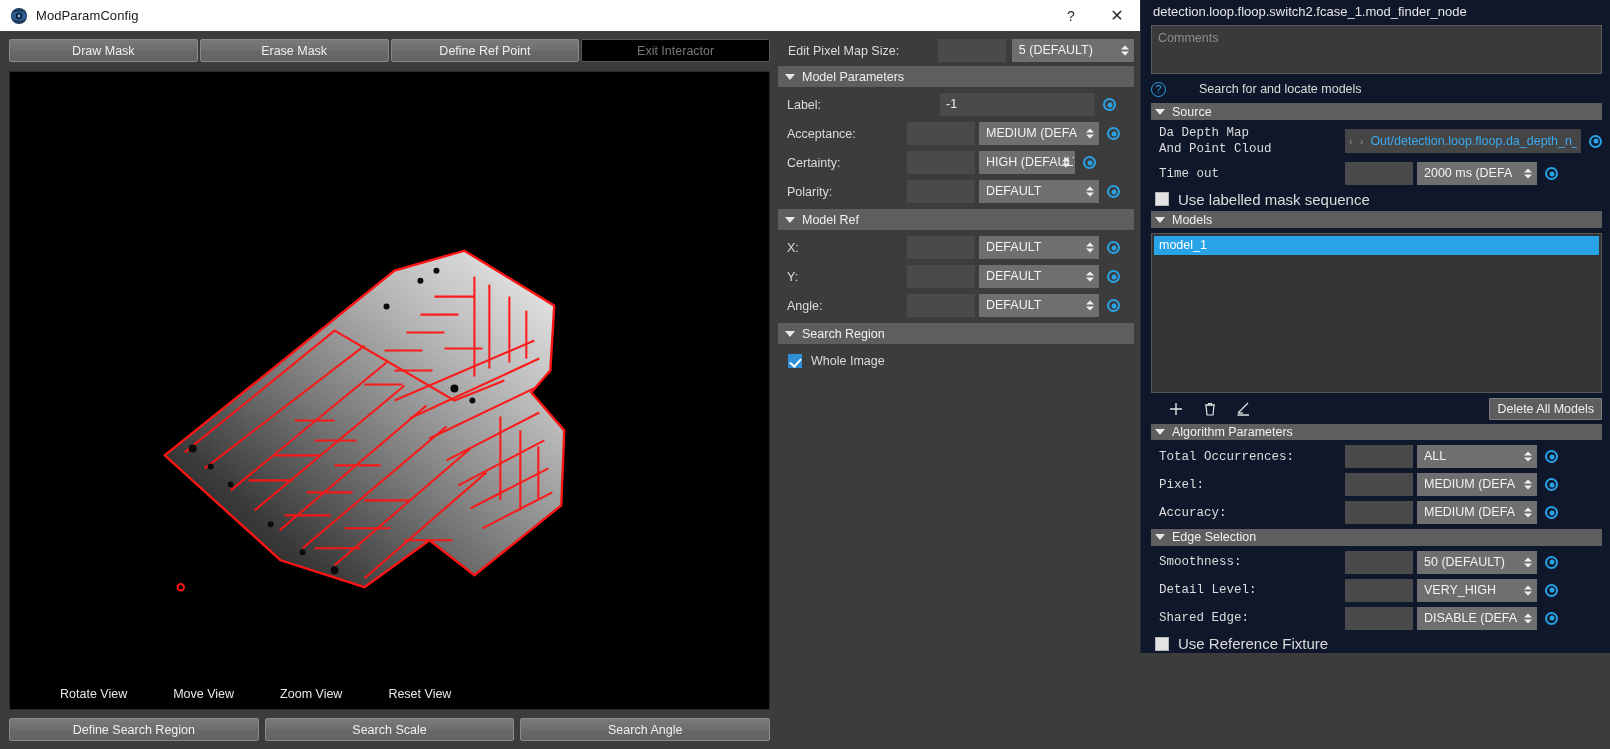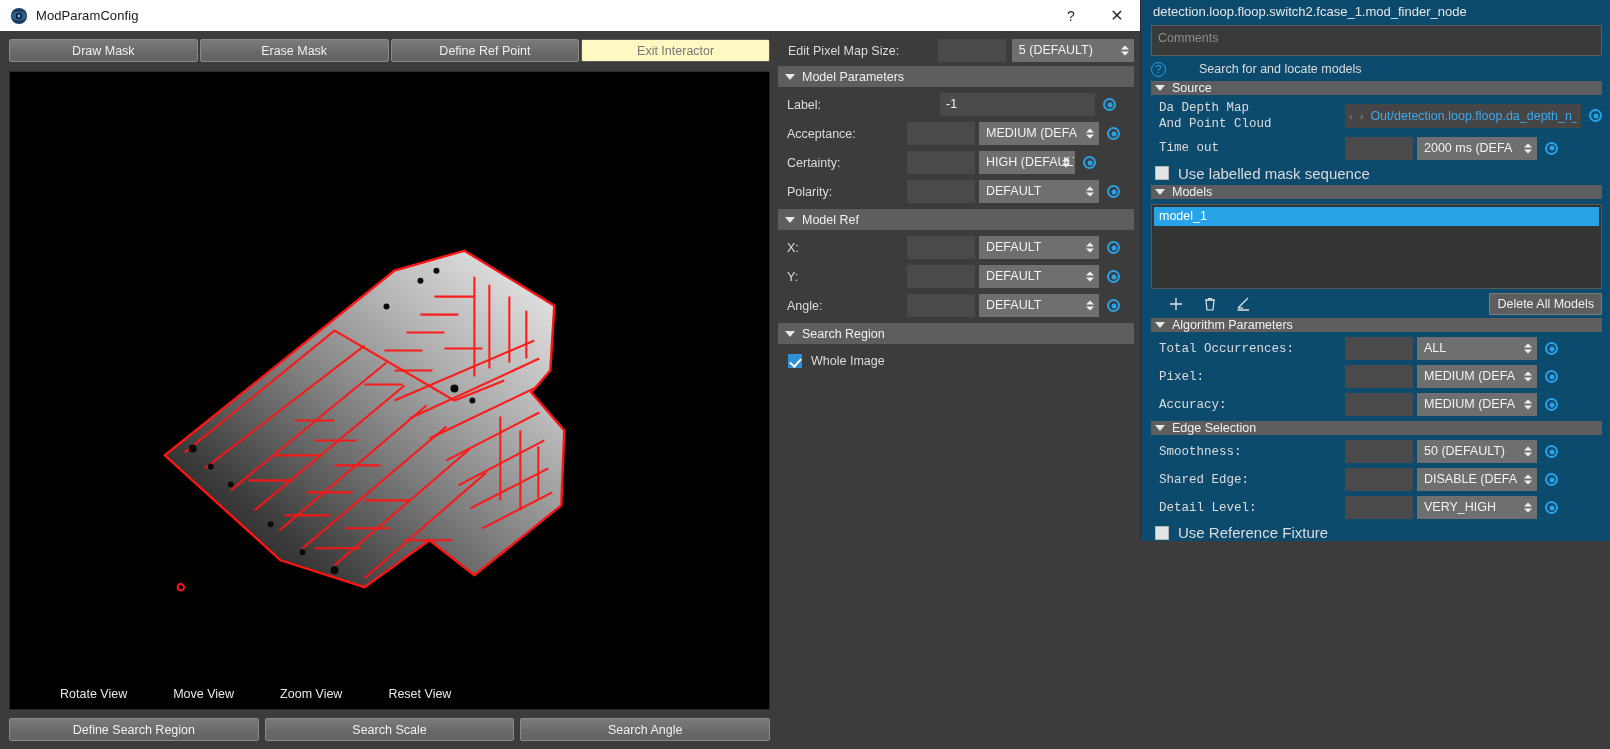--- a/index.html
+++ b/index.html
@@ -34,21 +34,21 @@
   
   .viewer-col { width: 778px; display: flex; flex-direction: column; padding: 8px 8px 8px 9px; }
   .mask-toolbar { display: flex; gap: 2px; height: 23px; flex-shrink: 0; }
   .tbtn {
     flex: 1; background: linear-gradient(180deg,#7a7a7a 0%, #6e6e6e 48%, #686868 52%, #636363 100%);
     border: 1px solid #8a8a8a; border-radius: 2px; color: #f0f0f0; font-size: 12.5px;
     display: flex; align-items: center; justify-content: center; cursor: pointer;
     font-family: "Liberation Sans", sans-serif;
   }
   .tbtn.disabled {
-    background: #fef9c3; border-color: #5a5a5a; color: #777777; cursor: default;
+    background: #000000; border-color: #5a5a5a; color: #777777; cursor: default;
   }
 
   .canvas-wrap {
     margin-top: 9px; flex: 1; background: #000000; border: 1px solid #2a2a2a;
     position: relative; overflow: hidden; min-height: 0;
   }
   .canvas-wrap svg { position: absolute; inset: 0; width: 100%; height: 100%; }
   .view-ctrls {
     position: absolute; left: 50px; bottom: 8px; display: flex; gap: 46px;
     font-size: 12.5px; color: #e8e8e8;
@@ -109,21 +109,21 @@
     margin-right: 9px; position: relative; flex-shrink: 0; cursor: pointer;
   }
   .chkbox.on::after {
     content: ""; position: absolute; left: 3px; top: 1px; width: 5px; height: 9px;
     border: solid #ffffff; border-width: 0 2px 2px 0; transform: rotate(42deg);
   }
   .chkbox.off { background: #e3e3e3; border-color: #b6b6b6; }
   .chk-row .lbl { font-size: 12.5px; color: #dcdcdc; }
 
   
-  .rightpanel { width: 470px; height: 541px; background: #0c4a6e; display: flex; flex-direction: column;
+  .rightpanel { width: 470px; height: 653px; background: #0f172a; display: flex; flex-direction: column;
                 border-left: 1px solid #2b2b2b; padding: 0 8px 0 10px; }
   .node-path { font-size: 13px; color: #e6e6e6; padding: 4px 2px 6px 2px; }
   .comments {
     height: 56px; background: #3a3a3a; border: 1px solid #5c5c5c; color: #8d8d8d;
     font-size: 12.5px; padding: 5px 6px; margin-bottom: 6px;
   }
   .desc-row { display: flex; align-items: center; height: 24px; margin-bottom: 4px; }
   .qmark {
     width: 15px; height: 15px; border-radius: 50%; border: 1.4px solid #29a3e8;
     color: #29a3e8; font-size: 10.5px; display: flex; align-items: center; justify-content: center;
@@ -548,37 +548,37 @@
         <span>50 (DEFAULT)</span>
         <span class="spin">
             <i class="up"></i>
             <i class="dn"></i>
           </span>
       </div>
       <div class="reset-dot"></div>
     </div>
 
     <div class="rrow">
+      <div class="lbl">Detail Level:</div>
+      <div class="txtbox" style="width:68px"></div>
+      <div class="combo" style="width:120px;margin-left:4px">
+        <span>VERY_HIGH</span>
+        <span class="spin">
+            <i class="up"></i>
+            <i class="dn"></i>
+          </span>
+      </div>
+      <div class="reset-dot"></div>
+    </div>
+
+    <div class="rrow">
       <div class="lbl">Shared Edge:</div>
       <div class="txtbox" style="width:68px"></div>
       <div class="combo" style="width:120px;margin-left:4px">
         <span>DISABLE (DEFA</span>
-        <span class="spin">
-            <i class="up"></i>
-            <i class="dn"></i>
-          </span>
-      </div>
-      <div class="reset-dot"></div>
-    </div>
-
-    <div class="rrow">
-      <div class="lbl">Detail Level:</div>
-      <div class="txtbox" style="width:68px"></div>
-      <div class="combo" style="width:120px;margin-left:4px">
-        <span>VERY_HIGH</span>
         <span class="spin">
             <i class="up"></i>
             <i class="dn"></i>
           </span>
       </div>
       <div class="reset-dot"></div>
     </div>
 
     <div class="rchk-row">
       <span class="chkbox off"></span>

